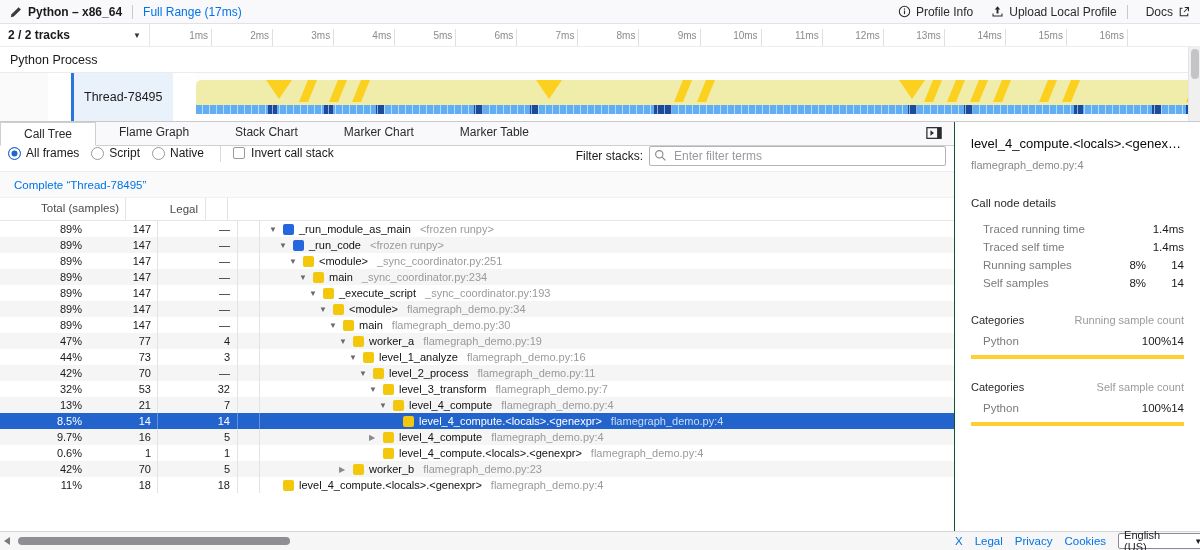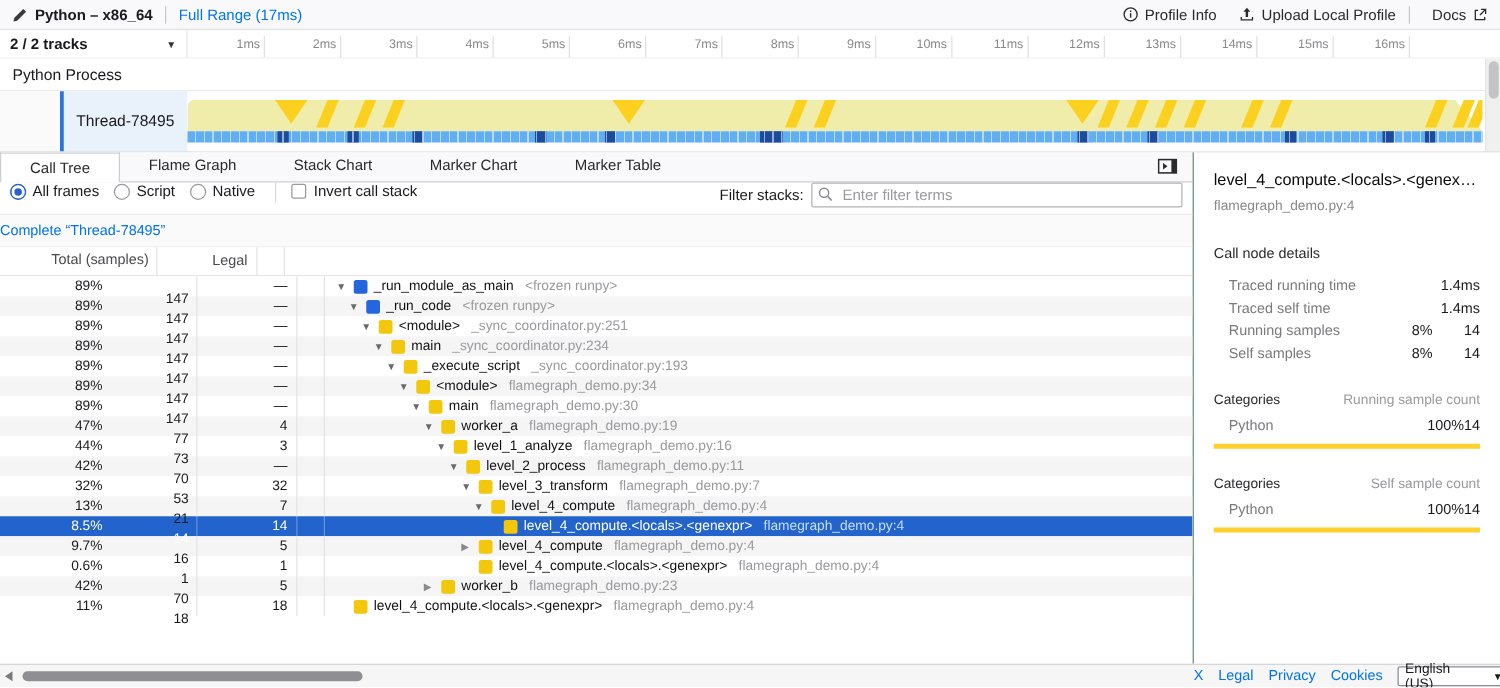--- a/index.html
+++ b/index.html
@@ -22,21 +22,21 @@
   .tracks-dd { width:150px; flex:0 0 150px; display:flex; align-items:center; padding:0 8px; border-right:1px solid #e6e6e8; cursor:pointer; }
   .tracks-dd .lbl { font-weight:600; font-size:12px; }
   .tracks-dd .caret { margin-left:auto; font-size:8px; color:#333; }
   .ruler { flex:1; position:relative; }
   .tick { position:absolute; top:5px; bottom:0; width:0; border-left:1px solid #e0e0e2; }
   .tick-label { position:absolute; right:4px; top:1px; font-size:10px; color:#8a8a8e; white-space:nowrap; }
 
   
   .tracks-body { height:74px; flex:0 0 74px; position:relative; background:#fff; }
   .process-row { height:26px; display:flex; align-items:center; padding-left:10px; font-size:12.5px; color:#1a1a1e; border-bottom:1px solid #ececee; background:#fff; }
-  .thread-row { height:48px; display:flex; }
+  .thread-row { height:48px; display:flex;gap:23px; }
   .thread-indent { width:48px; flex:0 0 48px; background:#fafafa; }
   .thread-label { width:102px; flex:0 0 102px; background:#e9f2fb; border-left:3px solid #2b74de; display:flex; align-items:center; padding-left:10px; font-size:12.5px; color:#1a1a1e; }
   .thread-graph { width:1036px; flex:0 0 1036px; position:relative; background:#fdfdfe; cursor:pointer; }
   .thread-graph svg { position:absolute; left:0; top:0; }
   .samplebar { position:absolute; left:0; top:32px; width:1036px; height:9px; background:#62aef2; }
   .samplebar::after { content:""; position:absolute; inset:0; background:repeating-linear-gradient(90deg, transparent 0 6px, rgba(255,255,255,.55) 6px 7px); }
   .seg { position:absolute; top:0; height:9px; background:#1d4b9b; }
   .vscroll { position:absolute; right:0; top:0; width:12px; height:74px; background:#f0f0f1; border-left:1px solid #e4e4e6; }
   .vthumb { position:absolute; left:2px; top:2px; width:8px; height:30px; background:#c4c4c7; border-radius:4px; }
 
@@ -59,35 +59,35 @@
   .checkbox { width:12px; height:12px; border:1px solid #9a9a9e; background:#fff; border-radius:2px; display:inline-block; margin-right:6px; }
   .check-item { display:flex; align-items:center; font-size:12px; cursor:pointer; }
   .filter-right { margin-left:auto; display:flex; align-items:center; }
   .filter-label { font-size:12px; color:#1a1a1e; margin-right:6px; }
   .search-box { position:relative; width:297px; height:20px; }
   .search-box input { width:100%; height:100%; border:1px solid #b4b4b8; border-radius:2px; padding:0 6px 0 24px; font-size:12px; font-family:"Liberation Sans",sans-serif; color:#1a1a1e; outline:none; }
   .search-box input::placeholder { color:#9a9a9e; }
   .search-box .icon { position:absolute; left:5px; top:3px; }
 
   
-  .crumb-row { height:26px; flex:0 0 26px; background:#fafafa; border-bottom:1px solid #f0f0f1; display:flex; align-items:center; }
+  .crumb-row { height:26px; flex:0 0 26px; background:#fafafa; border-bottom:1px solid #f0f0f1; display:flex; align-items:center; padding-left:14px; }
   .crumb { color:#0074e8; font-size:11.5px; cursor:pointer; }
 
   
   .thead { height:23px; flex:0 0 23px; display:flex; align-items:center; font-size:11.5px; color:#4a4a4e; border-bottom:1px solid #e6e6e8; background:#fff; }
   .c1 { width:125px; flex:0 0 125px; position:relative; height:100%; }
   .c2 { width:80px; flex:0 0 80px; text-align:right; padding-right:7px; border-left:1px solid #e3e3e5; height:100%; display:flex; align-items:center; justify-content:flex-end; }
   .c3 { width:22px; flex:0 0 22px; border-left:1px solid #e3e3e5; height:100%; }
   .ctree { flex:1; border-left:1px solid #e3e3e5; height:100%; display:flex; align-items:center; white-space:nowrap; overflow:hidden; }
   .thead .c1 span { position:absolute; right:6px; top:4px; }
   .tree { flex:1; min-height:0; overflow:hidden; background:#fff; }
   .trow { height:16px; display:flex; align-items:stretch; font-size:11px; cursor:pointer;padding-left:32px; }
   .trow.alt { background:#f5f5f6; }
   .trow .c1 .pct { position:absolute; right:75px; top:2px; }
-  .trow .c1 .cnt { position:absolute; right:6px; top:12px;text-align:center; }
+  .trow .c1 .cnt { position:absolute; right:6px; top:2px;text-align:center; }
   .trow .c2 { align-items:center; padding-top:0; }
   .twisty { width:14px; flex:0 0 14px; font-size:8px; color:#6a6a6e; }
   .twisty.closed { color:#8a8a8e; }
   .twisty.leaf { visibility:hidden; }
   .catbox { width:11px; height:11px; border-radius:2px; flex:0 0 11px; margin-right:5px; }
   .fname { color:#111114; }
   .ffile { color:#9a9a9e; margin-left:9px; }
   .trow.selected { background:#2264cc; color:#fff; }
   .trow.selected .fname { color:#fff; }
   .trow.selected .ffile { color:#c9dcf5; }

